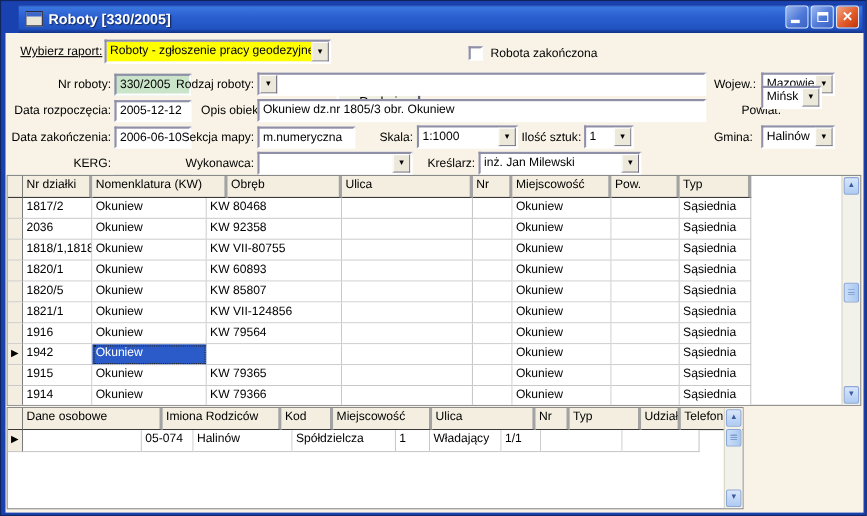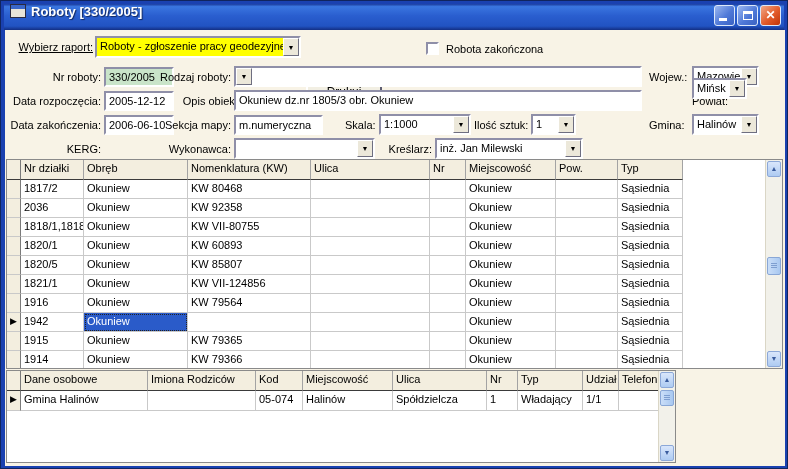--- a/index.html
+++ b/index.html
@@ -5,23 +5,23 @@
   * { margin:0; padding:0; box-sizing:border-box; }
   html,body { width:788px; height:469px; font-family:"Liberation Sans", sans-serif; }
   body { background:#888; overflow:hidden; }
 
   .window {
     position:relative; width:788px; height:469px;
     background:#1A41B0;
     border:1px solid #10255E;
   }
   .titlebar {
-    position:absolute; left:3px; top:3px; right:3px; height:26px;
+    position:absolute; left:16px; top:3px; right:3px; height:26px;
     background:linear-gradient(180deg,#1a3c9e 0%,#3A76E0 10%,#2A5ECF 45%,#2153C2 85%,#132F84 100%);
-    display:flex; padding:0 6px;
+    display:flex; align-items:center; padding:0 6px;
   }
   .title-icon { position:relative; width:16px; height:14px; background:#E8E4D8; border:1px solid #2A2A40; margin-right:5px; flex:0 0 auto; }
   .title-icon::before { content:""; position:absolute; left:0; top:0; right:0; height:4px; background:#3A66C8; }
   .title-text { color:#fff; font-size:13px; font-weight:bold; text-shadow:1px 1px 1px #12285E; white-space:nowrap; }
   .winbtns { position:absolute; right:6px; top:4px; display:flex; gap:2px; }
   .winbtn {
     width:21px; height:21px; border:1px solid #DCE8FA; border-radius:3px;
     background:linear-gradient(135deg,#9CB8F0 0%,#4F79D8 55%,#3A62C2 100%);
     position:relative; cursor:pointer;
   }
@@ -57,21 +57,21 @@
   }
   .checkbox {
     position:absolute; width:13px; height:13px; background:#fff;
     border:2px solid; border-color:#8F8FA8 #FFFFFF #FFFFFF #8F8FA8; cursor:pointer;
   }
 
   .grid { position:absolute; background:#fff; border:1px solid #8A8A8A; overflow:hidden; }
   .ghead, .trow { display:flex; }
   .ghead { height:20px; }
   .hcell {
-    background:#F3EEDF; border-right:1px solid #a3a3a3; border-bottom:1px solid #3A3A3A;
+    background:#F3EEDF; border-right:3px solid #a3a3a3; border-bottom:1px solid #3A3A3A;
     padding:2px 2px 0 3px; overflow:hidden; white-space:nowrap; flex:0 0 auto; cursor:pointer;
   }
   .cell {
     border-right:1px solid #C9C9C9; border-bottom:1px solid #C9C9C9;
     padding:2px 2px 0 3px; overflow:hidden; white-space:nowrap; flex:0 0 auto; background:#fff; cursor:pointer;
   }
   .marker { background:#F3EEDF !important; border-right:1px solid #7A7A7A; text-align:center; padding:2px 0 0 0; font-size:9px; line-height:13px; }
   .hcell.marker { border-bottom:1px solid #3A3A3A; }
   .cell.sel { background:#2A5BC9; color:#fff; outline:1px dotted #222; outline-offset:-2px; }
   .pg .trow { height:19px; }
@@ -138,21 +138,21 @@
     <div class="lbl" style="left:644px; top:40px;">Wojew.:</div>
     <div class="sunken combo" style="left:687px; top:36px; width:67px; height:21px;">
       <span class="ctext">Mazowieckie</span>
       <span class="cbtn">▼</span>
     </div>
 
     <div class="lbl r" style="left:0; top:64px; width:96px;">Data rozpoczęcia:</div>
     <div class="sunken" style="left:99px; top:61px; width:70px; height:20px;">2005-12-12</div>
     <div class="lbl r" style="left:150px; top:64px; width:76px;margin-left:16px;">Opis obiektu:</div>
     <div class="sunken" style="left:229px; top:60px; width:408px; height:21px;">Okuniew   dz.nr 1805/3 obr. Okuniew</div>
-    <div class="lbl" style="left:662px; top:64px;padding-left:25px;">Powiat:</div>
+    <div class="lbl" style="left:644px; top:64px;padding-left:25px;">Powiat:</div>
     <div class="sunken combo" style="left:687px; top:48px; width:55px; height:21px;justify-content:center;">
       <span class="ctext">Mińsk</span>
       <span class="cbtn">▼</span>
     </div>
 
     <div class="lbl r" style="left:0; top:88px; width:96px;">Data zakończenia:</div>
     <div class="sunken" style="left:99px; top:85px; width:70px; height:20px;">2006-06-10</div>
     <div class="lbl r" style="left:150px; top:88px; width:76px;">Sekcja mapy:</div>
     <div class="sunken" style="left:229px; top:85px; width:89px; height:20px;">m.numeryczna</div>
     <div class="lbl" style="left:340px; top:88px;">Skala:</div>
@@ -181,22 +181,22 @@
     <div class="lbl r" style="left:379px; top:112px; width:48px;">Kreślarz:</div>
     <div class="sunken combo" style="left:430px; top:108px; width:148px; height:21px;">
       <span class="ctext">inż. Jan Milewski</span>
       <span class="cbtn">▼</span>
     </div>
 
     <div class="grid pg" style="left:1px; top:129px; width:777px; height:210px;">
       <div class="ghead">
           <div class="hcell marker mk"></div>
           <div class="hcell c0">Nr działki</div>
+          <div class="hcell c2">Nomenklatura (KW)</div>
           <div class="hcell c1">Obręb</div>
-          <div class="hcell c2">Nomenklatura (KW)</div>
           <div class="hcell c3">Ulica</div>
           <div class="hcell c4">Nr</div>
           <div class="hcell c5">Miejscowość</div>
           <div class="hcell c6">Pow.</div>
           <div class="hcell c7">Typ</div>
         </div>
       <div class="grows">
           <div class="trow">
             <div class="cell marker mk"></div>
             <div class="cell c0">1817/2</div>
@@ -325,21 +325,20 @@
           <div class="hcell c4">Ulica</div>
           <div class="hcell c5">Nr</div>
           <div class="hcell c6">Typ</div>
           <div class="hcell c7">Udział</div>
           <div class="hcell c8">Telefon</div>
           <div class="hcell c9">NIP</div>
         </div>
       <div class="grows">
           <div class="trow">
             <div class="cell marker mk">▶</div>
-            <div class="cell c0">Gmina Halinów</div>
             <div class="cell c1"></div>
             <div class="cell c2">05-074</div>
             <div class="cell c3">Halinów</div>
             <div class="cell c4">Spółdzielcza</div>
             <div class="cell c5">1</div>
             <div class="cell c6">Władający</div>
             <div class="cell c7">1/1</div>
             <div class="cell c8"></div>
             <div class="cell c9"></div>
           </div>

